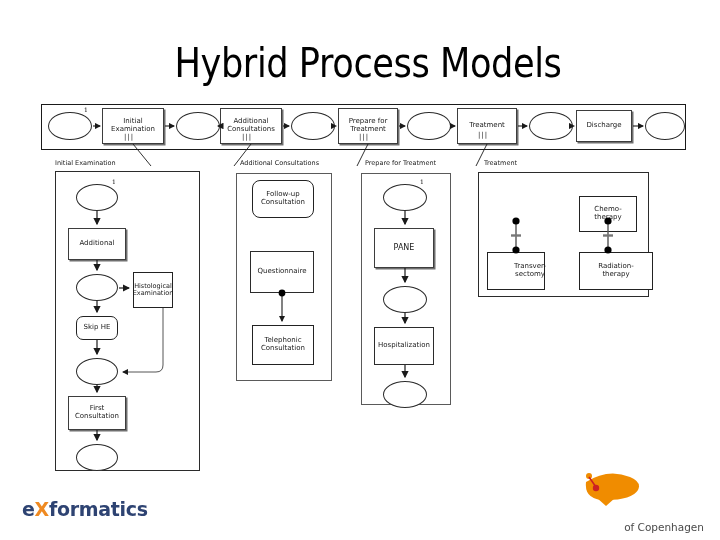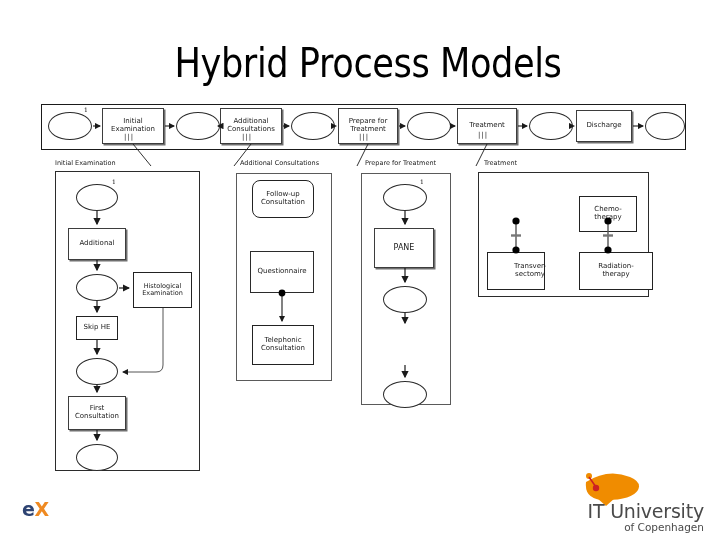--- a/index.html
+++ b/index.html
@@ -179,24 +179,24 @@
   <div class="sub-frame" style="left:470px;top:172px;width:171px;height:125px;border-width:1.3px;border-color:#2b2b2b;"></div>
   <div class="sub-label" style="left:476px;top:159px;">Treatment</div>
 
   <div class="ellipse" style="left:68px;top:184px;width:42px;height:27px;"></div>
   <div class="marker-1" style="left:104px;top:178px;">1</div>
 
   <div class="node shadow" style="left:60px;top:228px;width:58px;height:32px;font-size:7px;">Additional</div>
 
   <div class="ellipse" style="left:68px;top:274px;width:42px;height:27px;"></div>
 
-  <div class="node thick" style="left:125px;top:272px;width:59px;height:36px;font-size:6.5px;">Histological
+  <div class="node thick" style="left:125px;top:272px;width:40px;height:36px;font-size:6.5px;">Histological
 Examination</div>
 
-  <div class="node" style="left:68px;top:316px;width:42px;height:24px;font-size:7px;border-color:#222;border-width:1.2px;">Skip HE</div>
+  <div class="node" style="left:68px;top:316px;width:42px;height:24px;font-size:7px;border-color:#222;border-width:1.2px;border-radius:7px;">Skip HE</div>
 
   <div class="ellipse" style="left:68px;top:358px;width:42px;height:27px;"></div>
 
   <div class="node shadow" style="left:60px;top:396px;width:58px;height:34px;font-size:7px;">First
 Consultation</div>
 
   <div class="ellipse" style="left:68px;top:444px;width:42px;height:27px;"></div>
 
   <div class="node thick" style="left:244px;top:180px;width:62px;height:38px;font-size:7px;border-radius:8px;">Follow-up
 Consultation</div>
@@ -206,20 +206,21 @@
   <div class="node thick" style="left:244px;top:325px;width:62px;height:40px;font-size:7px;">Telephonic
 Consultation</div>
 
   <div class="ellipse" style="left:375px;top:184px;width:44px;height:27px;"></div>
   <div class="marker-1" style="left:412px;top:178px;">1</div>
 
   <div class="node shadow" style="left:366px;top:228px;width:60px;height:40px;font-size:8px;">PANE</div>
 
   <div class="ellipse" style="left:375px;top:286px;width:44px;height:27px;"></div>
 
+  <div class="node" style="left:366px;top:327px;width:60px;height:38px;font-size:7px;border-color:#2b2b2b;">Hospitalization</div>
 
   <div class="ellipse" style="left:375px;top:381px;width:44px;height:27px;"></div>
 
 
   <div class="node thick" style="left:571px;top:196px;width:58px;height:36px;font-size:7px;">Chemo-
 therapy</div>
 
   <div class="node thick" style="left:479px;top:252px;width:58px;height:38px;font-size:7px;padding-left:28px;">Transver-
 sectomy</div>
 
@@ -290,27 +291,27 @@
       <line x1="600" y1="219" x2="600" y2="252" stroke="#555" stroke-width="1.4"></line>
       <circle cx="600" cy="221" r="3.6" fill="#000"></circle>
       <circle cx="600" cy="250" r="3.6" fill="#000"></circle>
       <line x1="595" y1="235.5" x2="605" y2="235.5" stroke="#777" stroke-width="2.4"></line>
     </g>
   </svg>
 
   <div id="logo-exformatics">
     <span>e</span>
     <span class="x-mark">X</span>
+    <span>formatics</span>
   </div>
 
   <svg id="itu-logo" viewBox="0 0 160 62">
     <g>
       <path d="M40,12 Q62,-2 84,7 Q96,12 92,20 Q86,30 60,30 Q38,30 40,12 Z" fill="#f08c00"></path>
       <path d="M42,20 L78,20 L60,36 Z" fill="#f08c00"></path>
       <circle cx="43" cy="6" r="3" fill="#f08c00"></circle>
       <circle cx="50" cy="18" r="3.2" fill="#cc2222"></circle>
       <path d="M43,7 L50,17" stroke="#cc2222" stroke-width="1.6" fill="none"></path>
     </g>
   </svg>
-  <div id="itu-text1">IT University</div>
   <div id="itu-text2">of Copenhagen</div>
 
 </div>
 
 </body></html>

